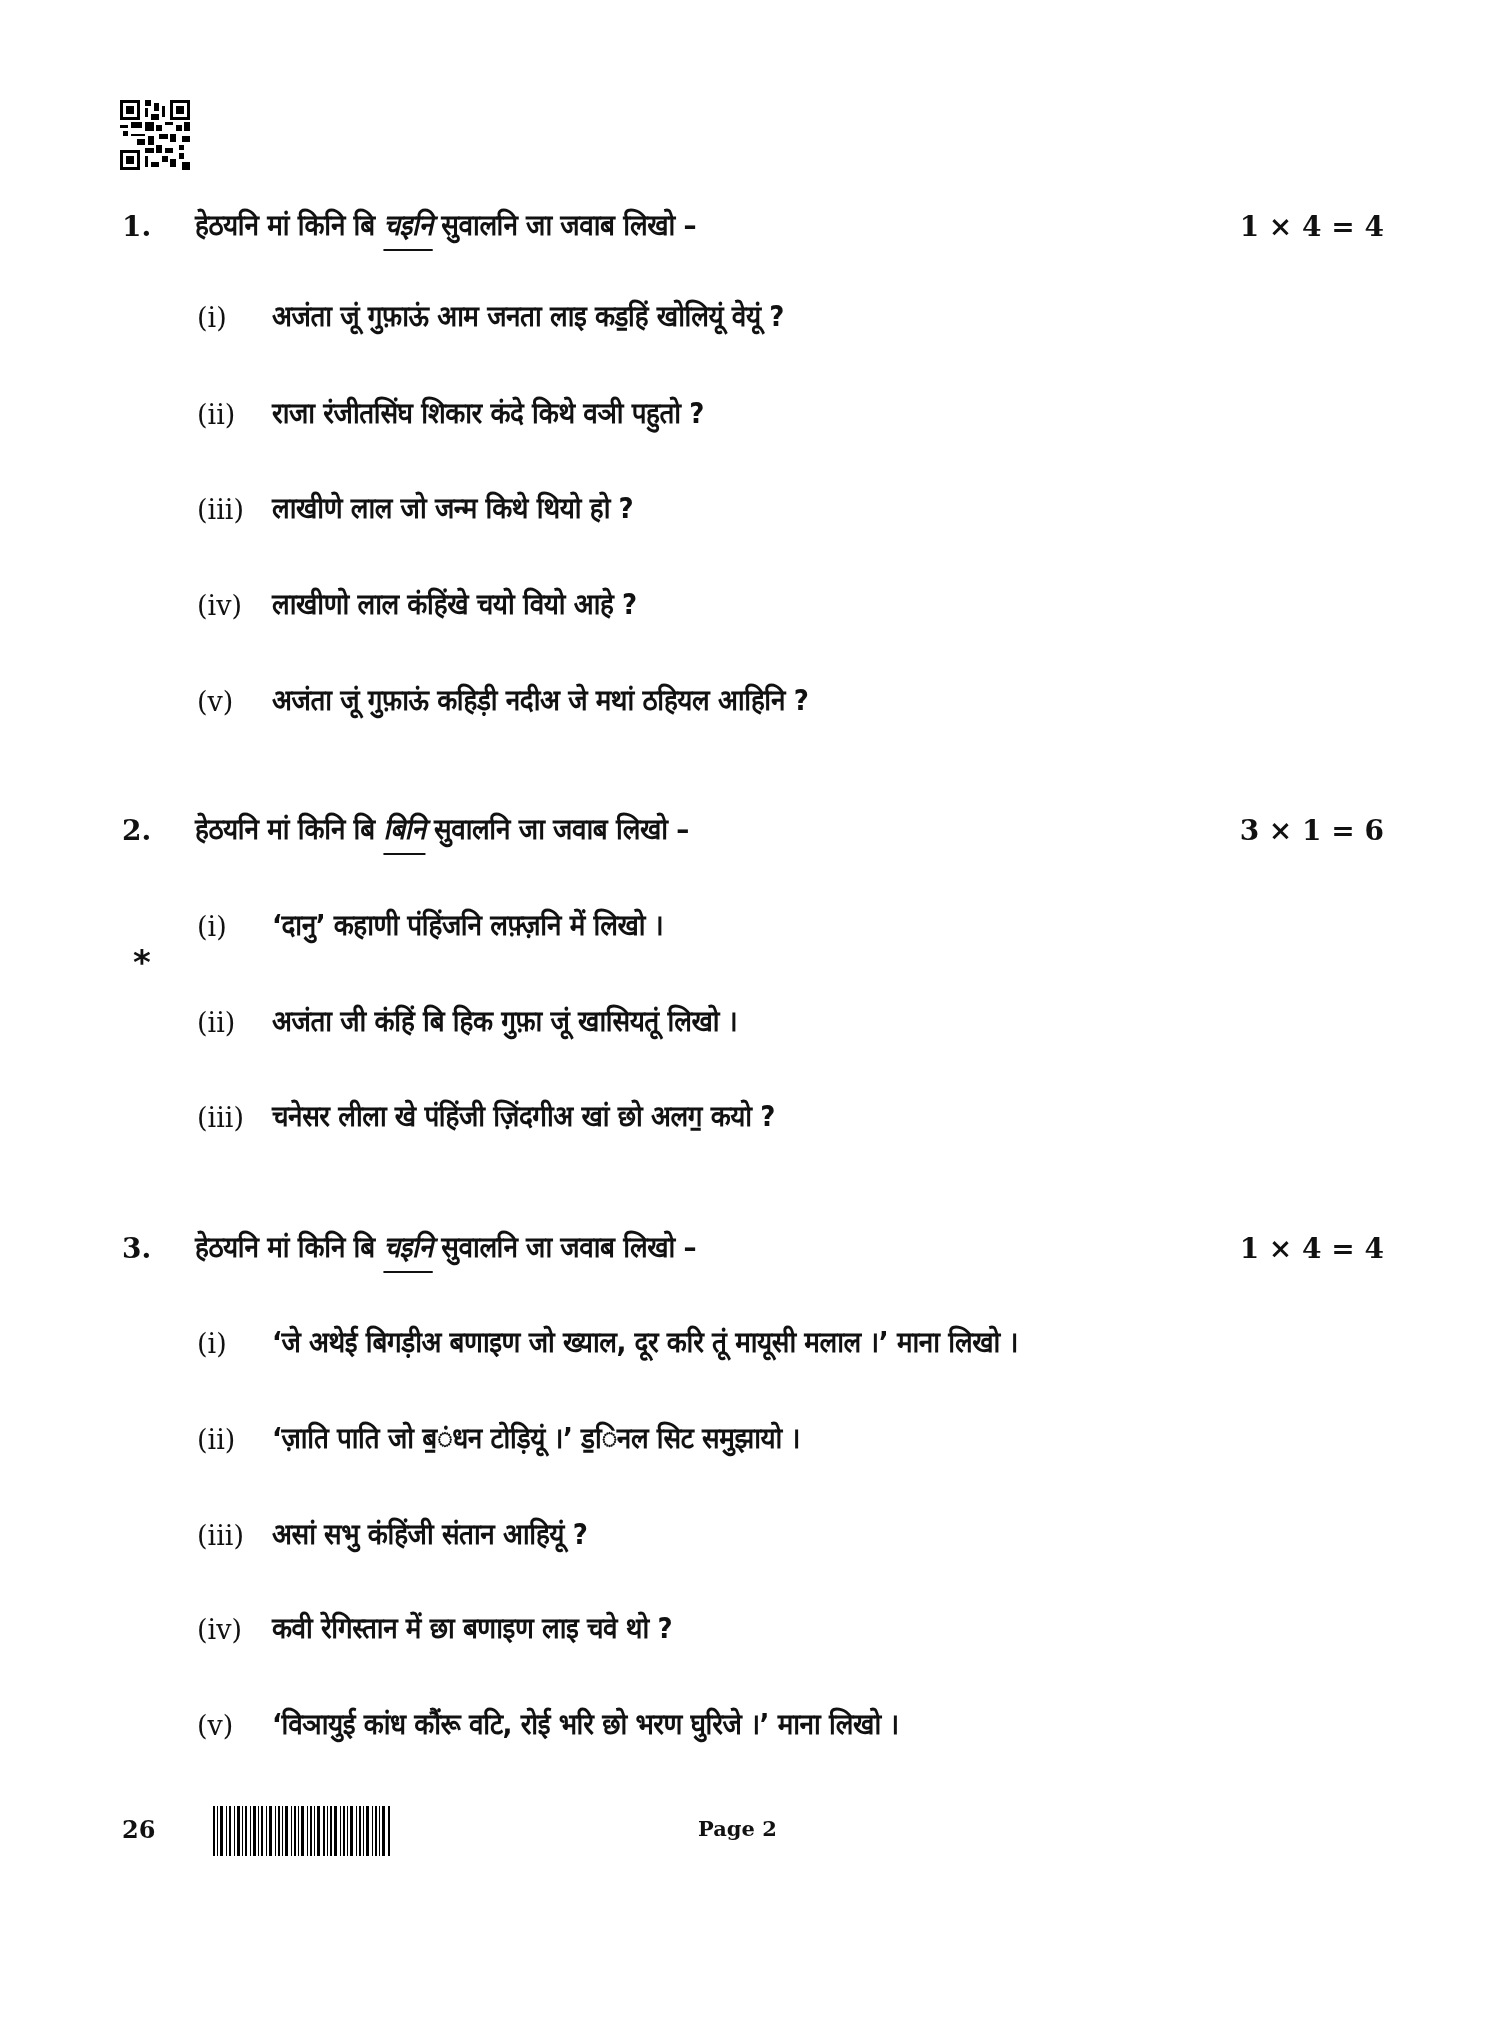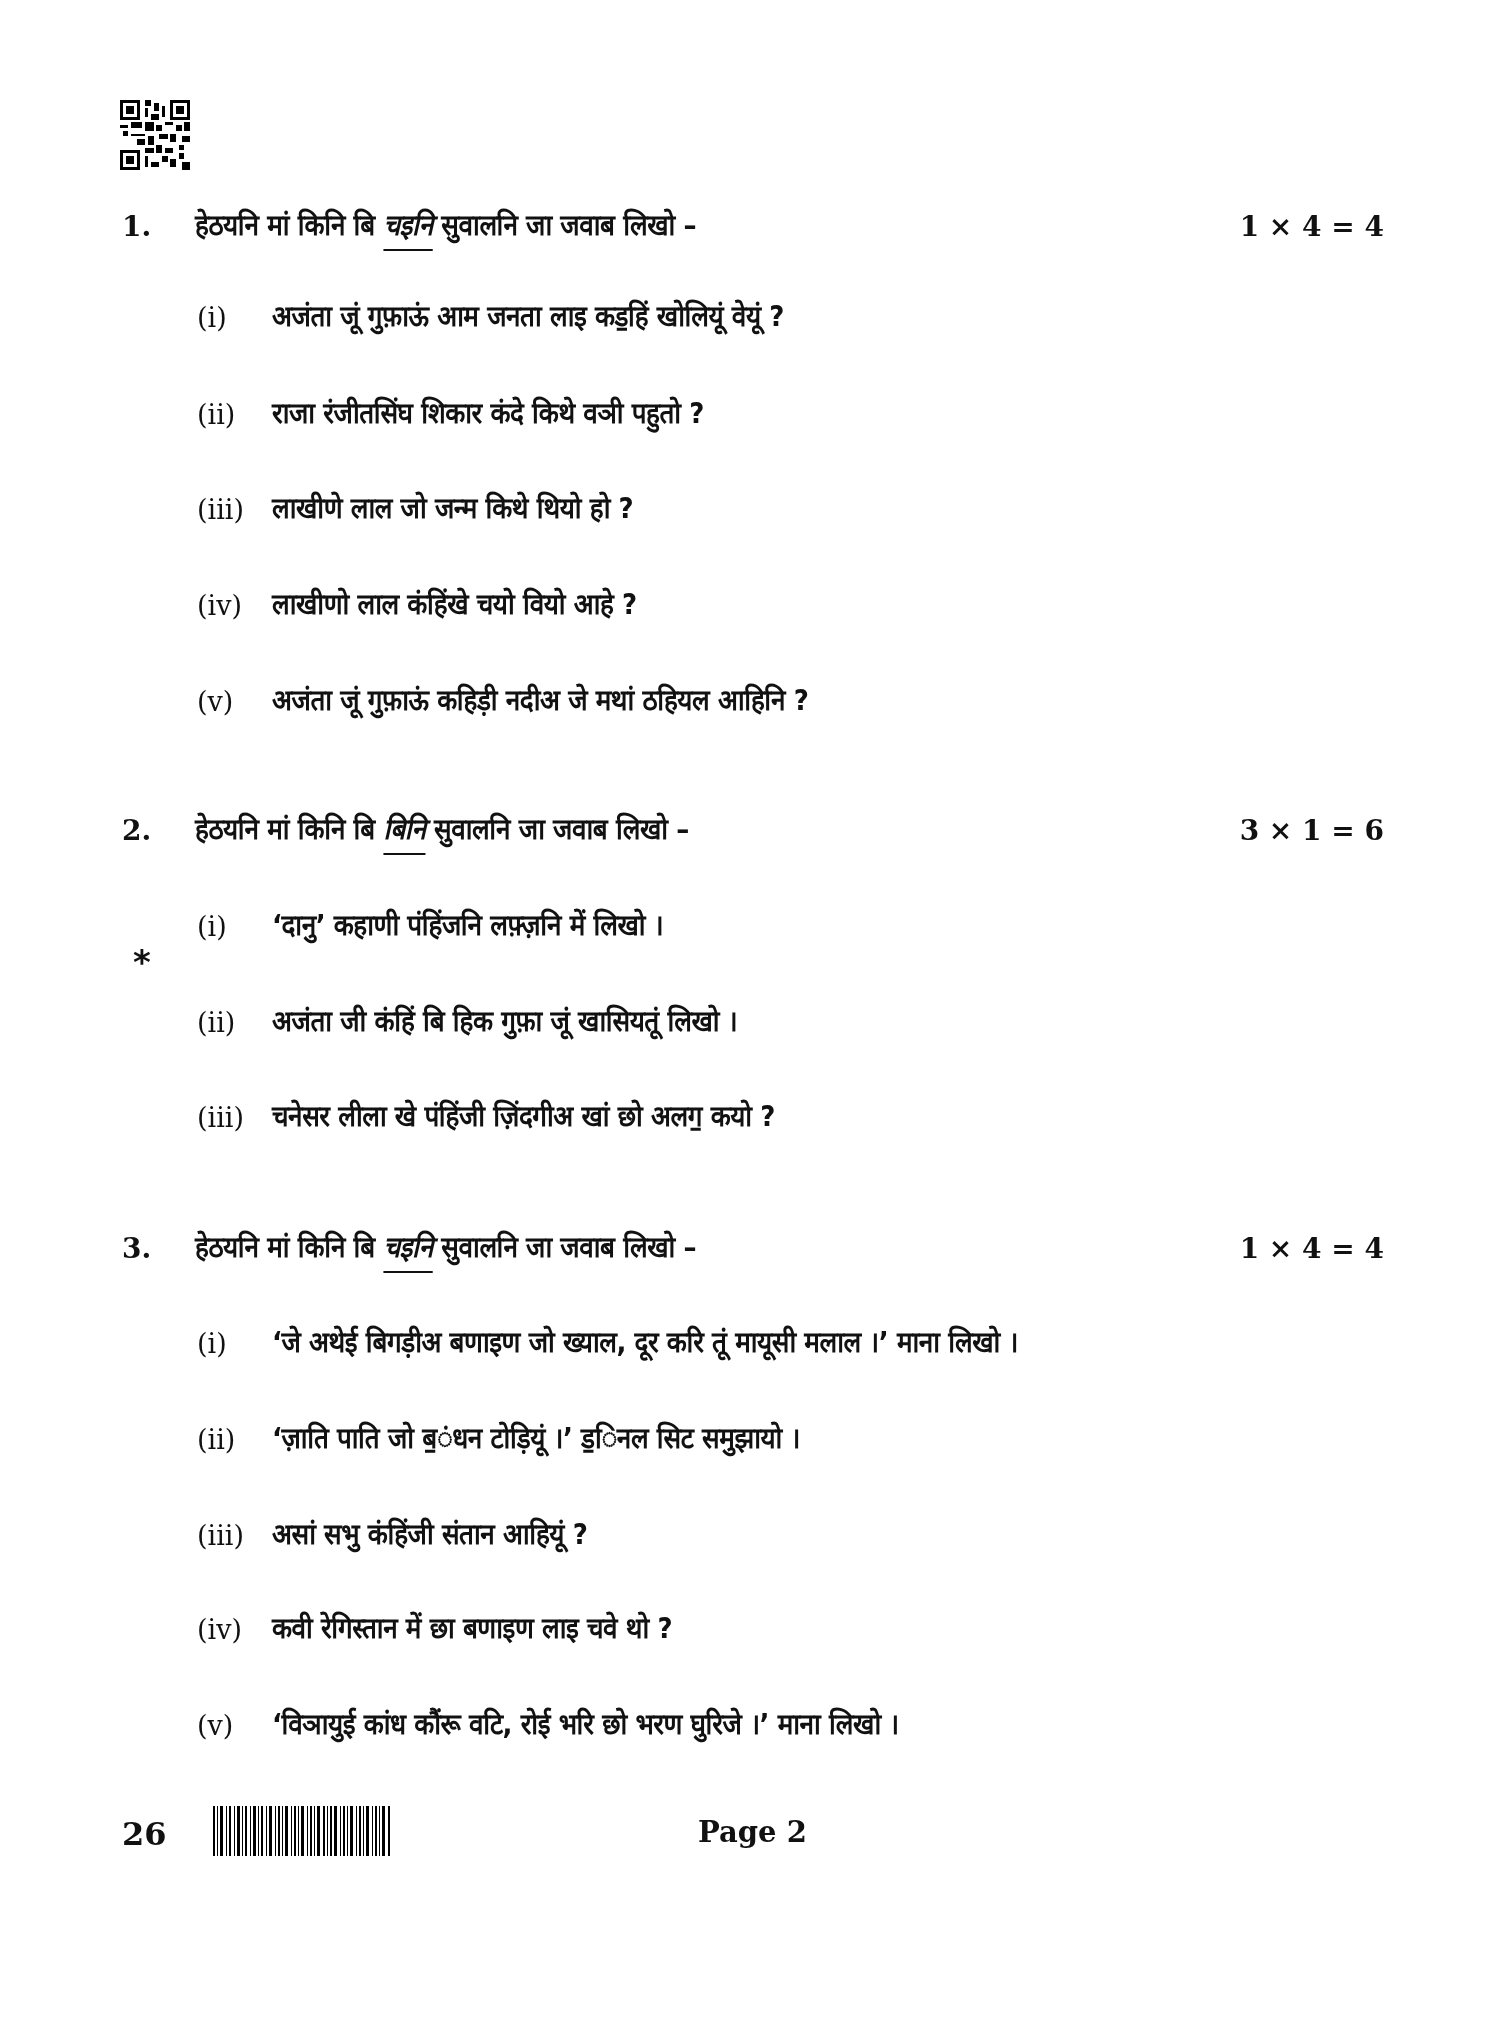--- a/index.html
+++ b/index.html
@@ -7,22 +7,22 @@
          font-family: "DejaVu Sans", sans-serif; color: #111; }
   .abs { position: absolute; }
   .qr { left: 120px; top: 100px; width: 70px; height: 70px; }
   .qnum { font-family: "DejaVu Serif", serif; font-size: 28px; font-weight: bold; line-height: 1; }
   .qhead { font-family: "DejaVu Sans", sans-serif; font-size: 29px; font-weight: bold; line-height: 1; white-space: nowrap; letter-spacing: -0.5px; transform: scaleX(0.9); transform-origin: left center; }
   .qhead .emph { font-style: italic; text-decoration: underline; text-underline-offset: 14px; text-decoration-thickness: 2px; }
   .marks { font-family: "DejaVu Serif", serif; font-size: 28px; font-weight: bold; line-height: 1; white-space: nowrap; text-align: right; width: 200px; }
   .sublabel { font-family: "DejaVu Serif", serif; font-size: 27px; line-height: 1; }
   .subtext { font-family: "DejaVu Sans", sans-serif; font-size: 29px; font-weight: bold; line-height: 1; white-space: nowrap; letter-spacing: -0.5px; transform: scaleX(0.9); transform-origin: left center; }
   .asterisk { font-family: "DejaVu Sans", sans-serif; font-size: 34px; font-weight: bold; line-height: 1; }
-  .footer-num { font-family: "DejaVu Serif", serif; font-size: 32px; font-weight: bold; line-height: 1; }
-  .footer-page { font-family: "DejaVu Serif", serif; font-size: 29px; font-weight: bold; line-height: 1; }
+  .footer-num { font-family: "DejaVu Serif", serif; font-size: 24px; font-weight: bold; line-height: 1; }
+  .footer-page { font-family: "DejaVu Serif", serif; font-size: 21px; font-weight: bold; line-height: 1; }
   .barcode { left: 213px; top: 1806px; width: 178px; height: 50px; }
 </style>
 </head>
 <body>
 
 <svg class="abs qr" viewBox="0 0 25 25" shape-rendering="crispEdges">
   <rect x="0" y="0" width="25" height="25" fill="#fff"></rect>
   <g fill="#000">
     <rect x="0" y="0" width="7" height="7"></rect>
       <rect x="1" y="1" width="5" height="5" fill="#fff"></rect>

